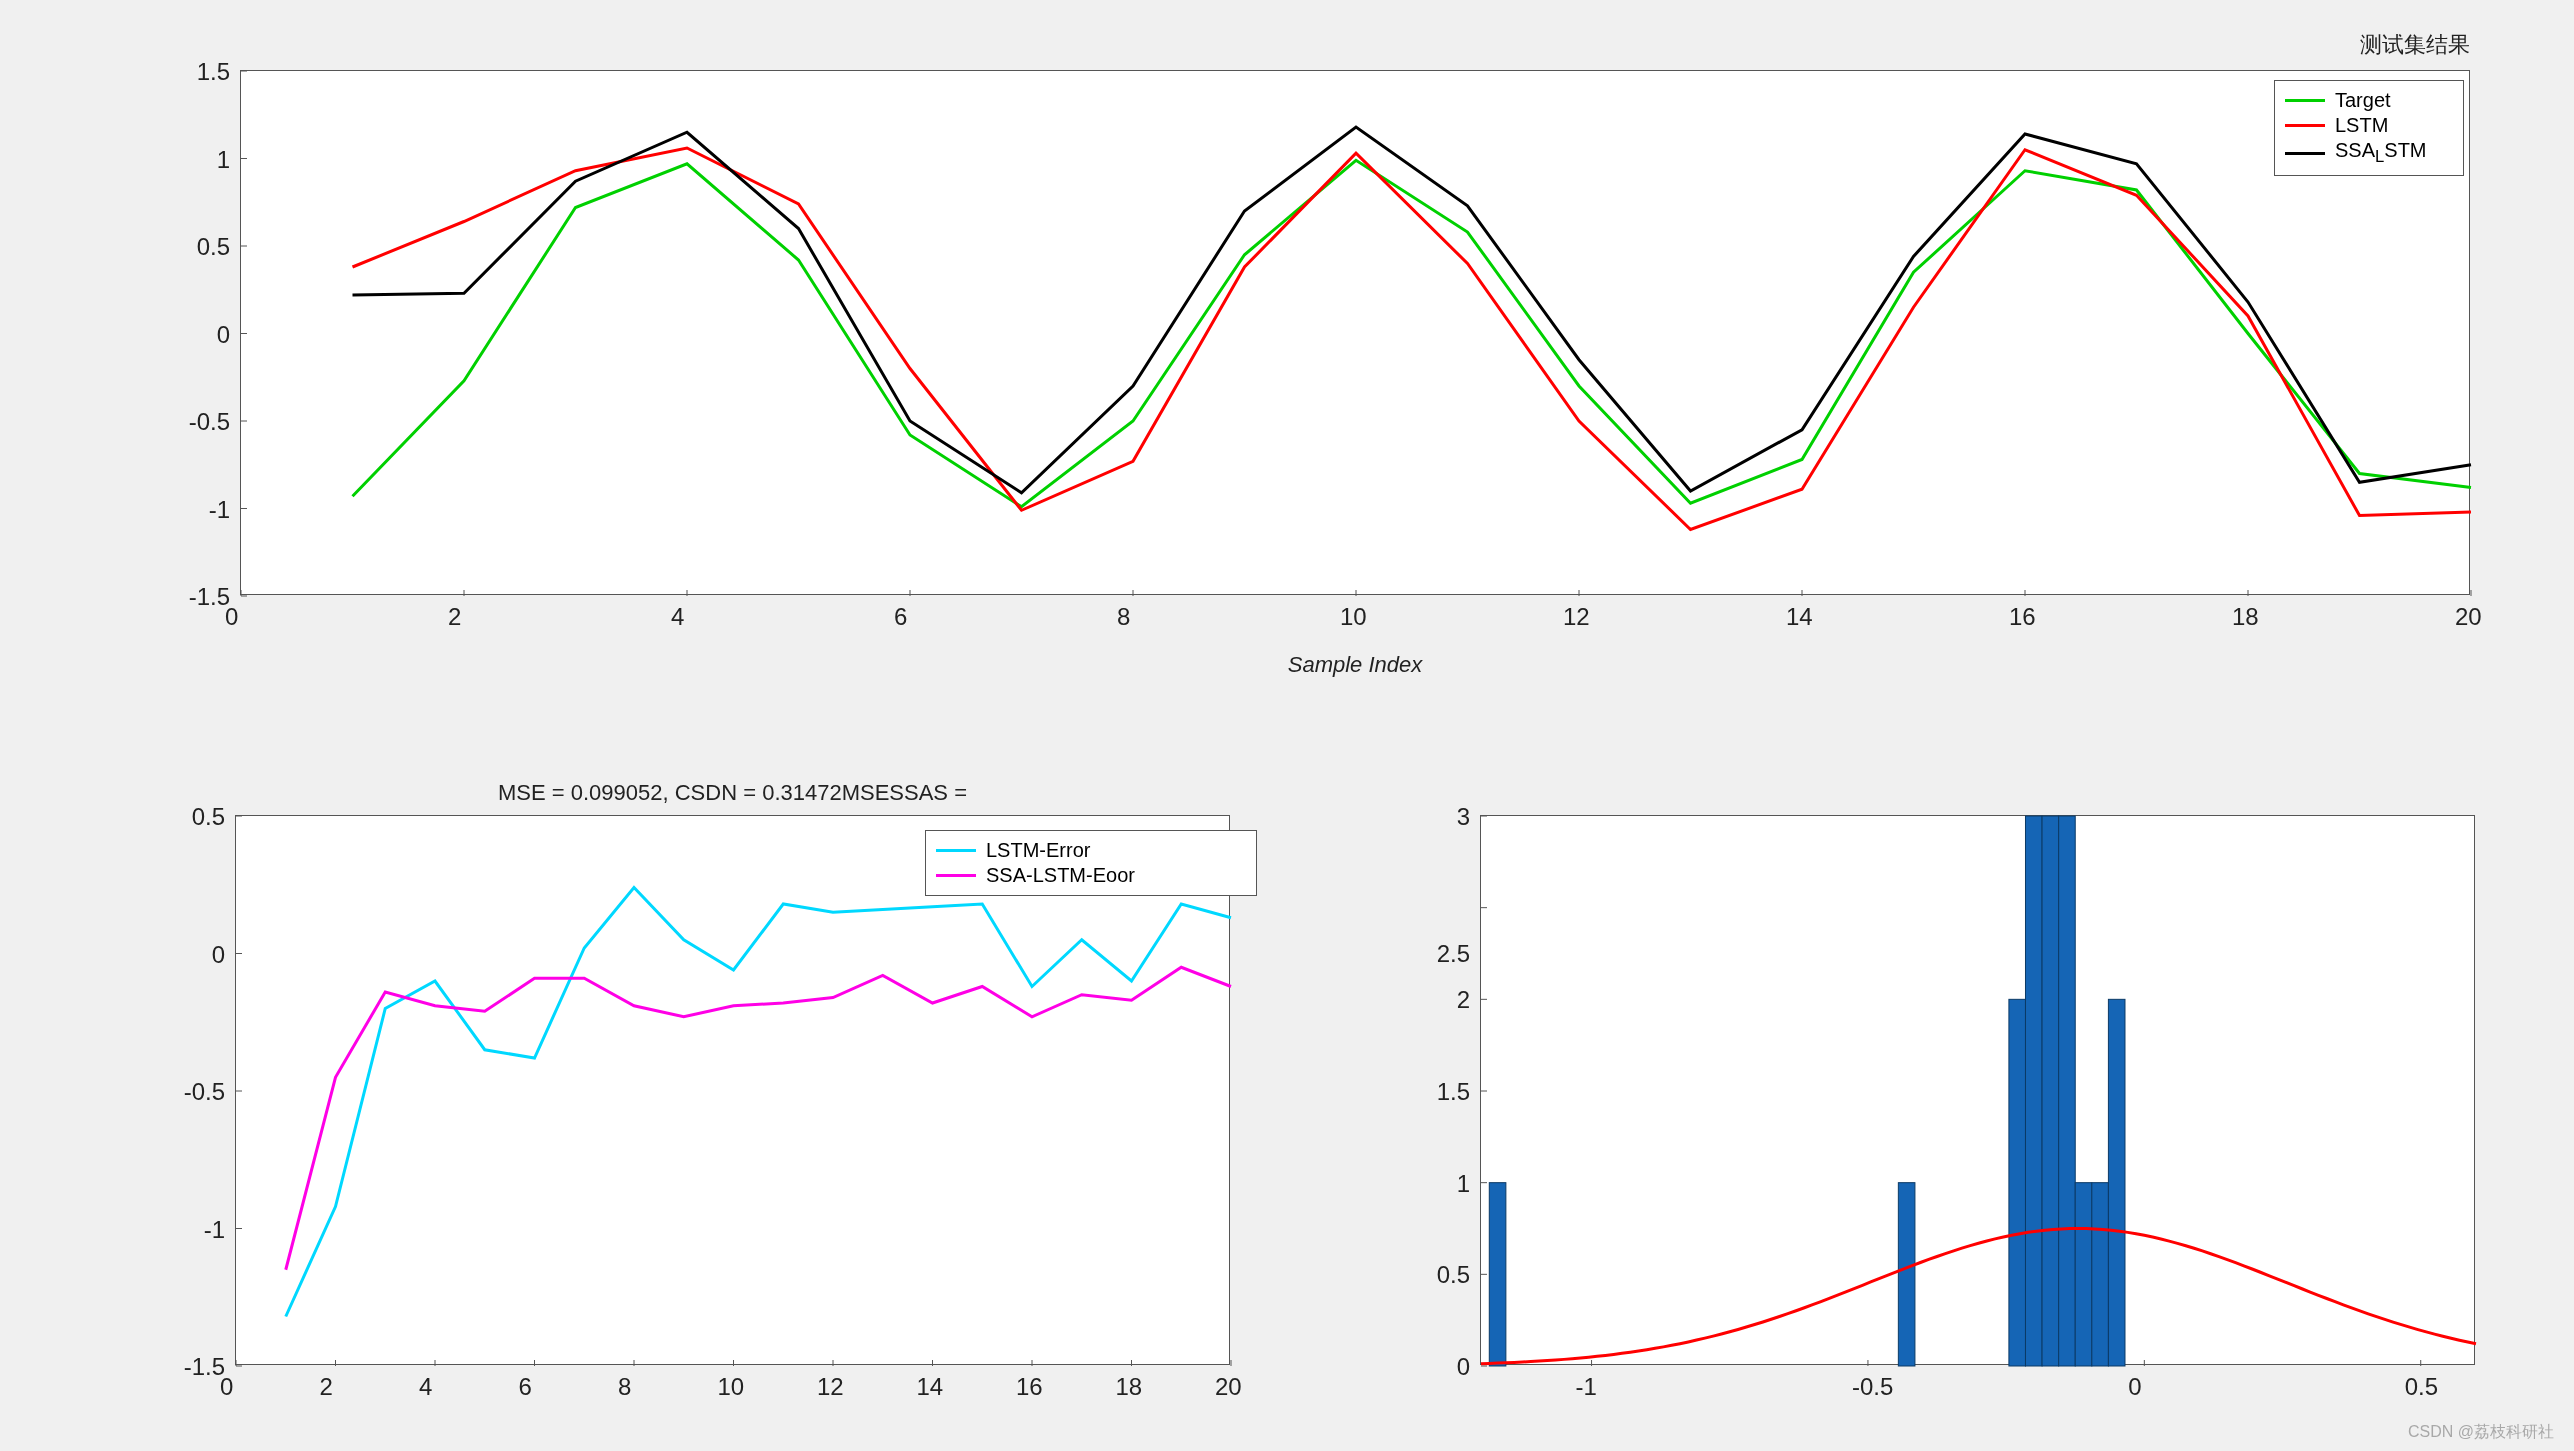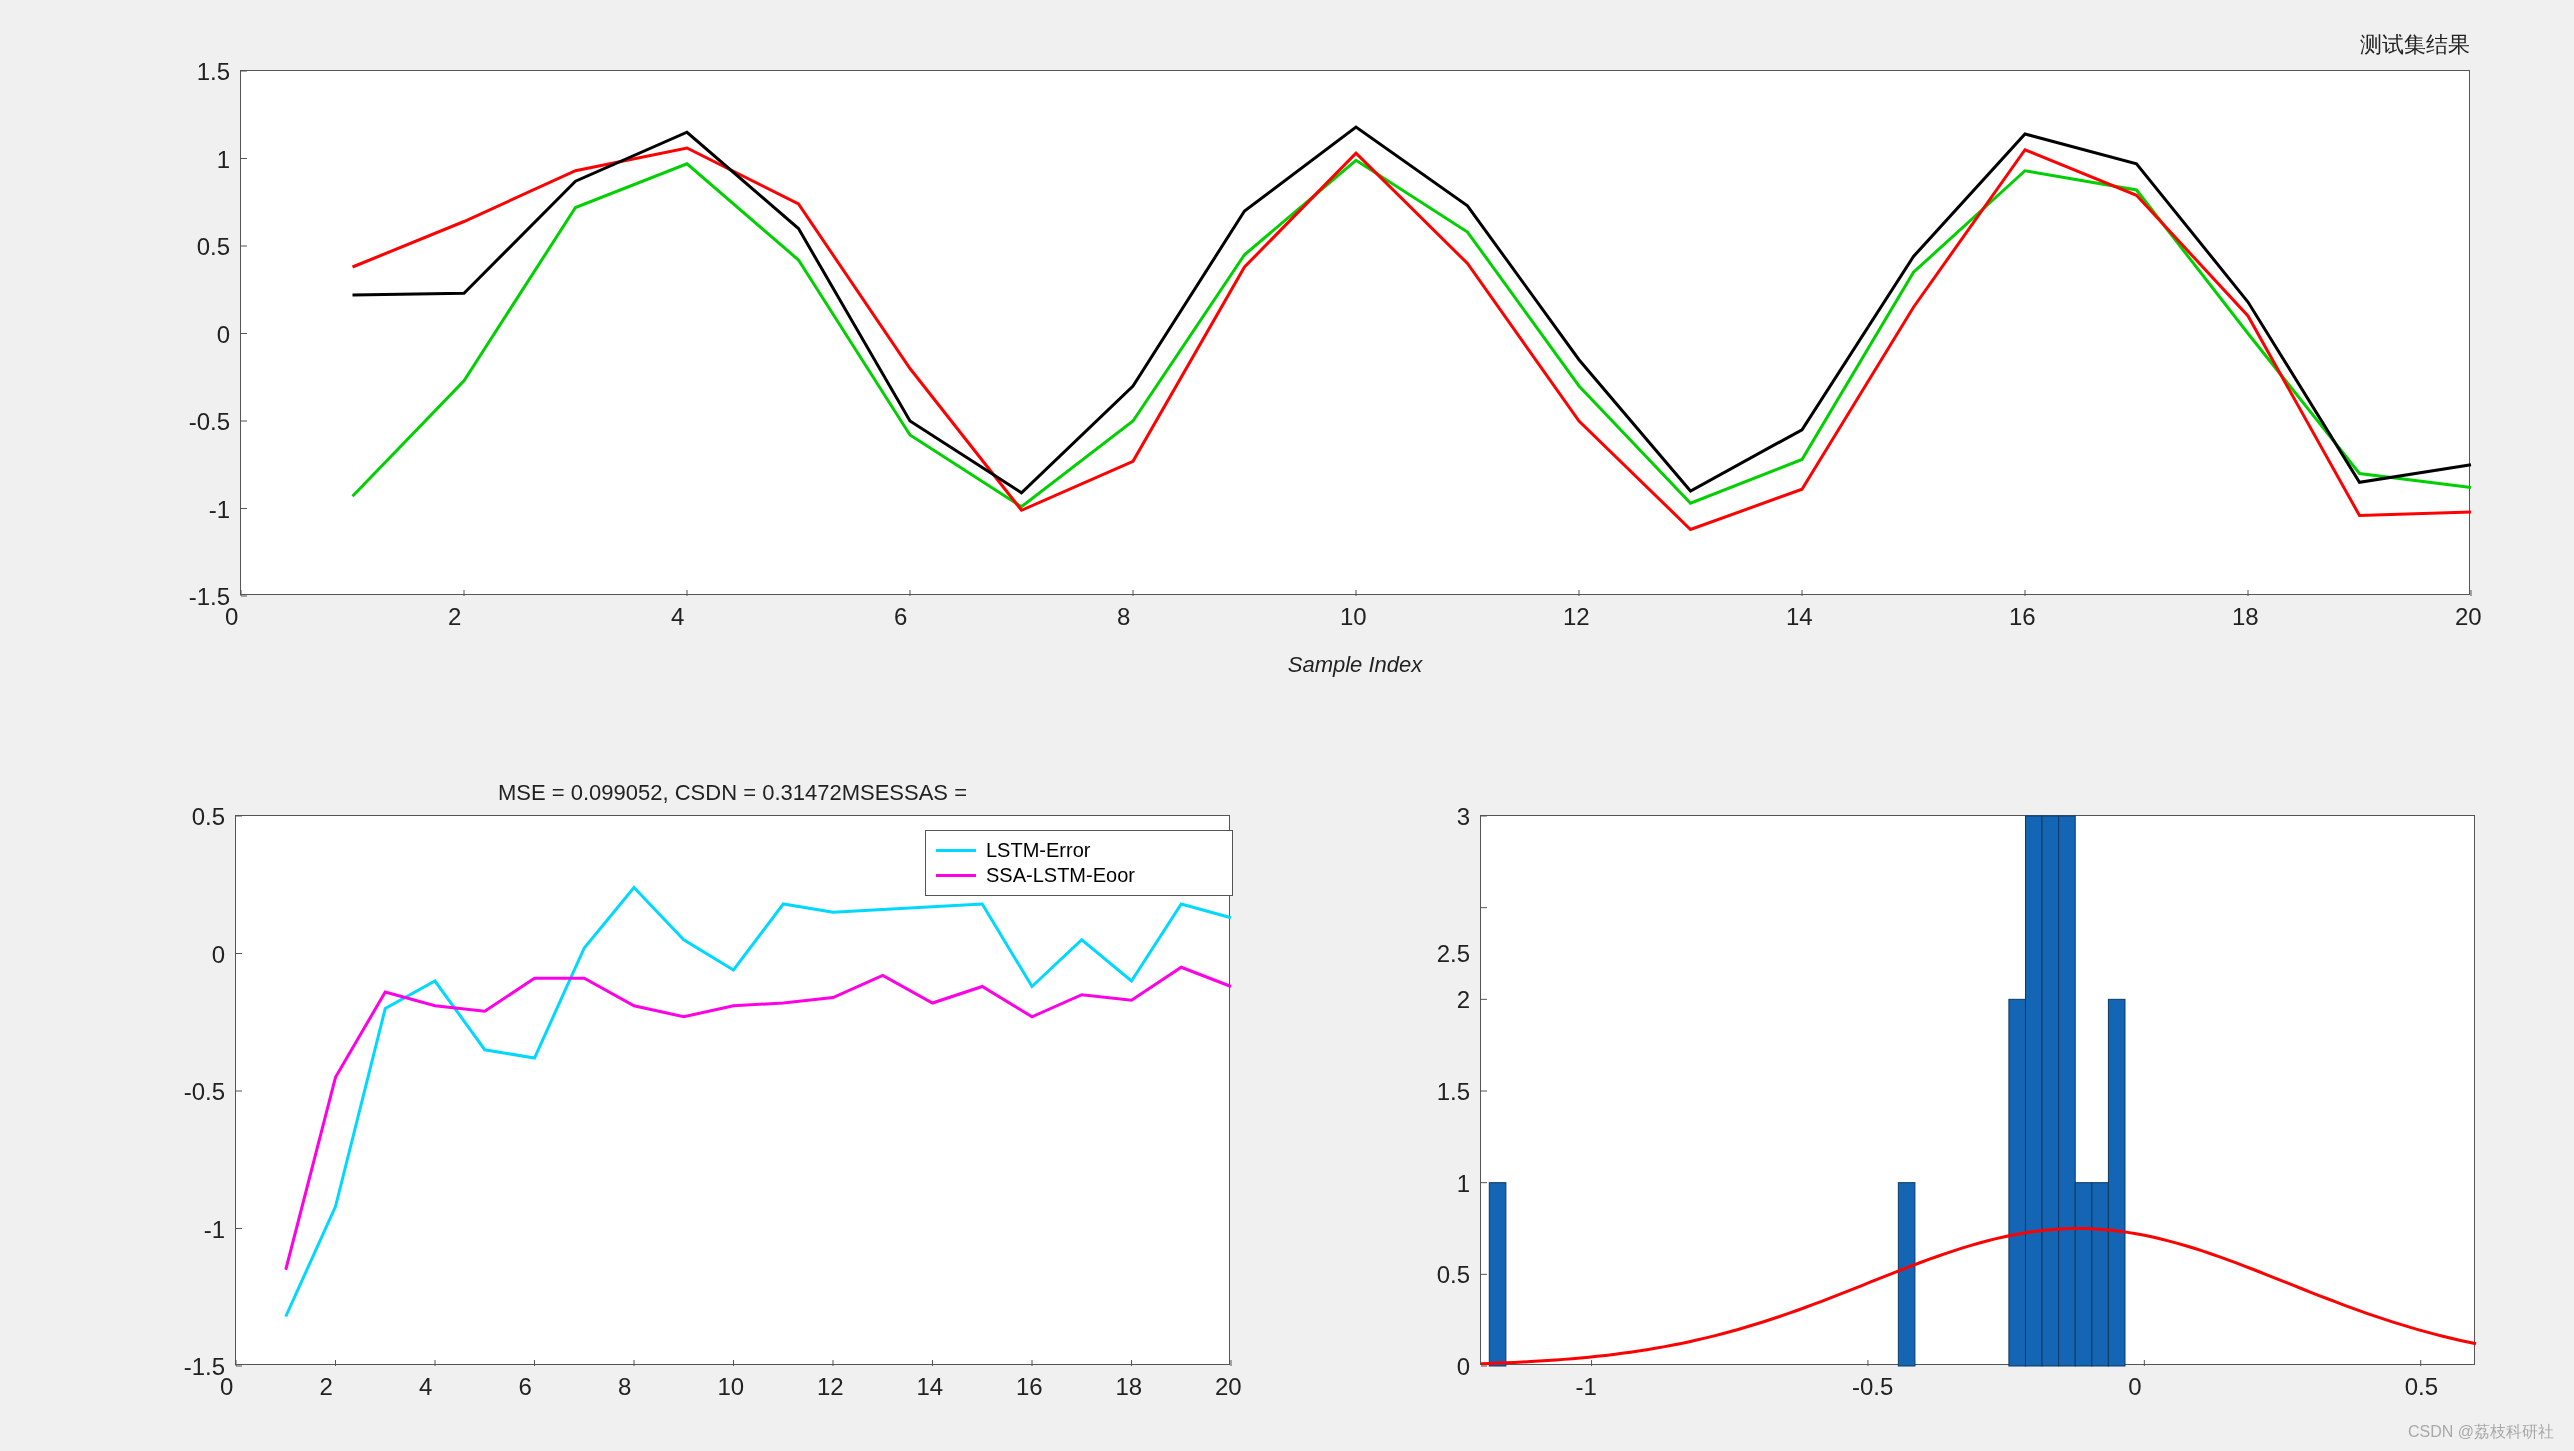--- a/index.html
+++ b/index.html
@@ -110,20 +110,34 @@
       <div class="tick-label" style="left: 2455px; top: 603px;">20</div>
       <div class="tick-label" style="right: 2344px; top: 583px;">-1.5</div>
       <div class="tick-label" style="right: 2344px; top: 495.5px;">-1</div>
       <div class="tick-label" style="right: 2344px; top: 408px;">-0.5</div>
       <div class="tick-label" style="right: 2344px; top: 320.5px;">0</div>
       <div class="tick-label" style="right: 2344px; top: 233px;">0.5</div>
       <div class="tick-label" style="right: 2344px; top: 145.5px;">1</div>
       <div class="tick-label" style="right: 2344px; top: 58px;">1.5</div>
     </div>
 
+  <div class="legend" style="right:110px; top:80px; width:190px;">
+    <div class="legend-row">
+      <span class="legend-swatch" style="background:#00d000"></span>
+      <span>Target</span>
+    </div>
+    <div class="legend-row">
+      <span class="legend-swatch" style="background:#ff0000"></span>
+      <span>LSTM</span>
+    </div>
+    <div class="legend-row">
+      <span class="legend-swatch" style="background:#000000"></span>
+      <span>SSA<sub>L</sub>STM</span>
+    </div>
+  </div>
 
   <div class="axes" id="ax-bl" style="left:235px; top:815px; width:995px; height:550px;">
     <svg id="svg-bl" style="left:0;top:0;" width="995" height="550">
         <line x1="0" x2="0" y1="550" y2="544" stroke="#555"></line>
         <line x1="99.5" x2="99.5" y1="550" y2="544" stroke="#555"></line>
         <line x1="199" x2="199" y1="550" y2="544" stroke="#555"></line>
         <line x1="298.5" x2="298.5" y1="550" y2="544" stroke="#555"></line>
         <line x1="398" x2="398" y1="550" y2="544" stroke="#555"></line>
         <line x1="497.5" x2="497.5" y1="550" y2="544" stroke="#555"></line>
         <line x1="597" x2="597" y1="550" y2="544" stroke="#555"></line>
@@ -153,21 +167,21 @@
       <div class="tick-label" style="left: 1016px; top: 1373px;">16</div>
       <div class="tick-label" style="left: 1115.5px; top: 1373px;">18</div>
       <div class="tick-label" style="left: 1215px; top: 1373px;">20</div>
       <div class="tick-label" style="right: 2349px; top: 1353px;">-1.5</div>
       <div class="tick-label" style="right: 2349px; top: 1215.5px;">-1</div>
       <div class="tick-label" style="right: 2349px; top: 1078px;">-0.5</div>
       <div class="tick-label" style="right: 2349px; top: 940.5px;">0</div>
       <div class="tick-label" style="right: 2349px; top: 803px;">0.5</div>
     </div>
 
-  <div class="legend" style="left:925px; top:830px; width:308px;">
+  <div class="legend" style="left:925px; top:830px; width:332px;">
     <div class="legend-row">
       <span class="legend-swatch" style="background:#00d8ff"></span>
       <span>LSTM-Error</span>
     </div>
     <div class="legend-row">
       <span class="legend-swatch" style="background:#ff00e6"></span>
       <span>SSA-LSTM-Eoor</span>
     </div>
   </div>
 

